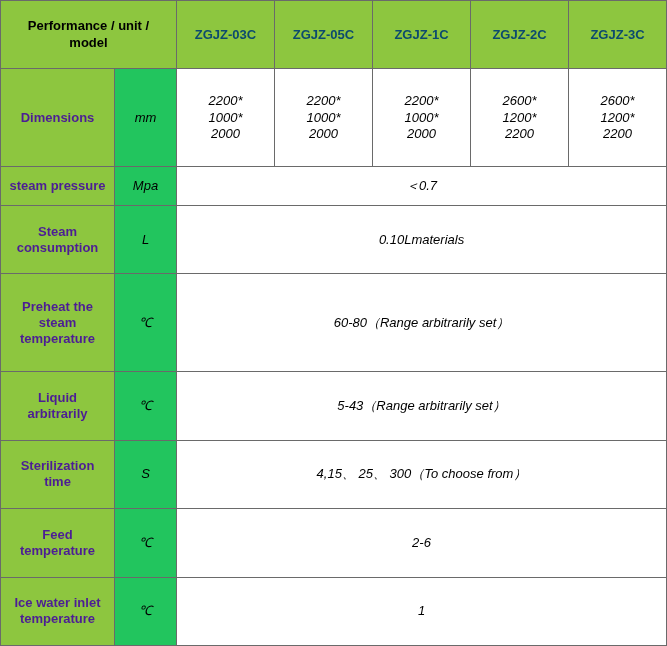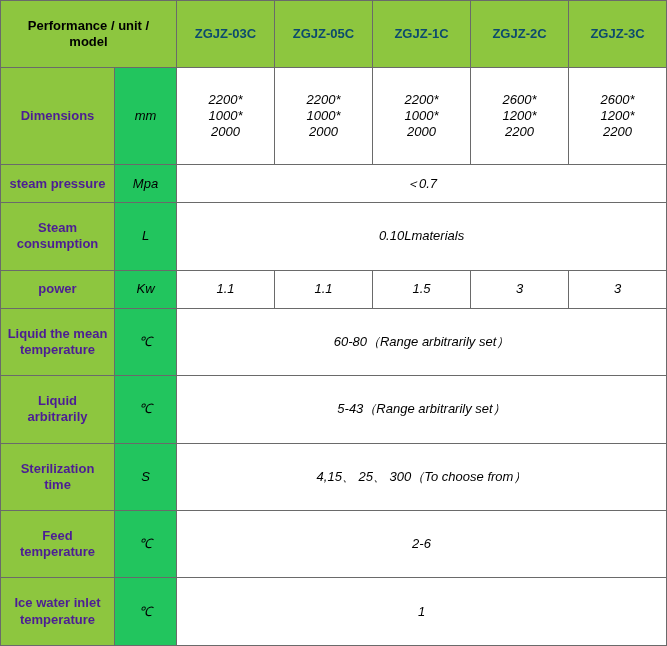--- a/index.html
+++ b/index.html
@@ -130,34 +130,25 @@
       <td class="unit-cell">Mpa</td>
       <td class="wide-val" colspan="5">＜0.7</td>
     </tr>
 
     <tr>
       <td class="row-label">Steam consumption</td>
       <td class="unit-cell">L</td>
       <td class="wide-val" colspan="5">0.10Lmaterials</td>
     </tr>
 
-    <tr>
-      <td class="row-label">power</td>
-      <td class="unit-cell">Kw</td>
-      <td class="val-cell">1.1</td>
-      <td class="val-cell">1.1</td>
-      <td class="val-cell">1.5</td>
-      <td class="val-cell">3</td>
-      <td class="val-cell">3</td>
-    </tr>
 
 
 
     <tr>
-      <td class="row-label">Liquid the mean temperature</td>
+      <td class="row-label">Preheat the steam temperature</td>
       <td class="unit-cell">℃</td>
       <td class="wide-val" colspan="5">60-80（Range arbitrarily set）</td>
     </tr>
 
     <tr>
       <td class="row-label">Liquid arbitrarily</td>
       <td class="unit-cell">℃</td>
       <td class="wide-val" colspan="5">5-43（Range arbitrarily set）</td>
     </tr>
 

